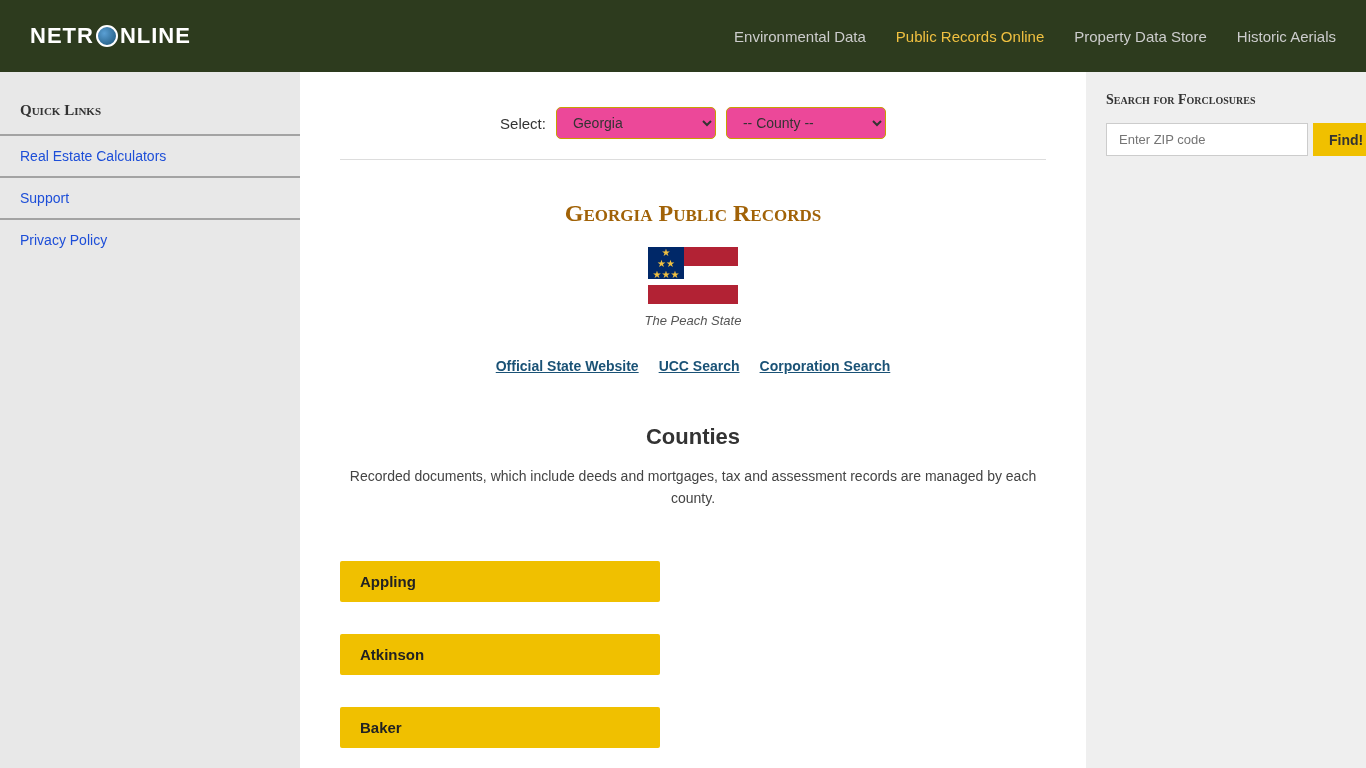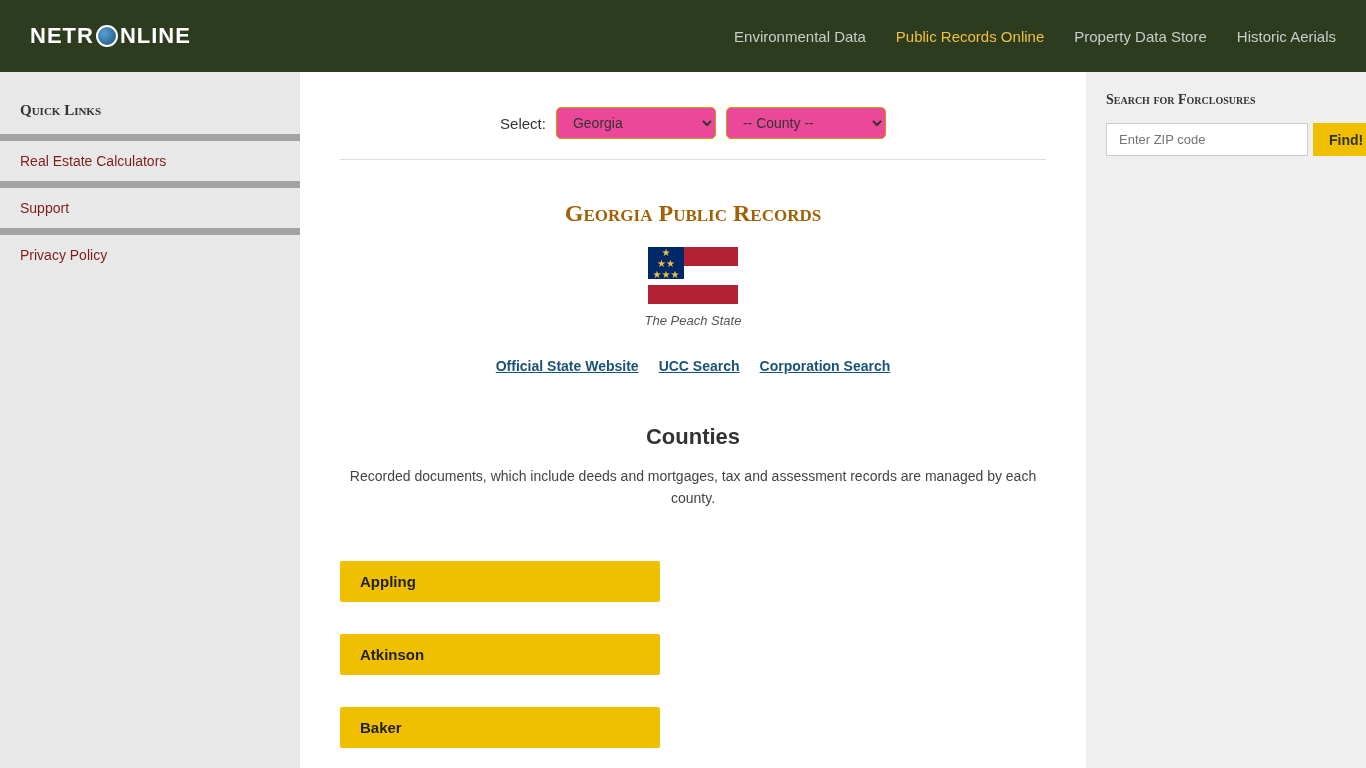--- a/index.html
+++ b/index.html
@@ -68,22 +68,22 @@
       font-family: Georgia, serif;
       font-variant: small-caps;
       font-size: 15px;
       font-weight: bold;
       color: #333;
       padding: 10px 20px 15px;
     }
     .sidebar-link {
       display: block;
       padding: 12px 20px;
-      border-top: 7px solid #a3a3a3;
-      color: #7f1d1d;
+      border-top: 2px solid #a3a3a3;
+      color: #1d4ed8;
       font-size: 14px;
       cursor: pointer;
       background: #e8e8e8;
       text-decoration: none;
     }
 
     
     #main {
       flex: 1;
       background: #fff;

